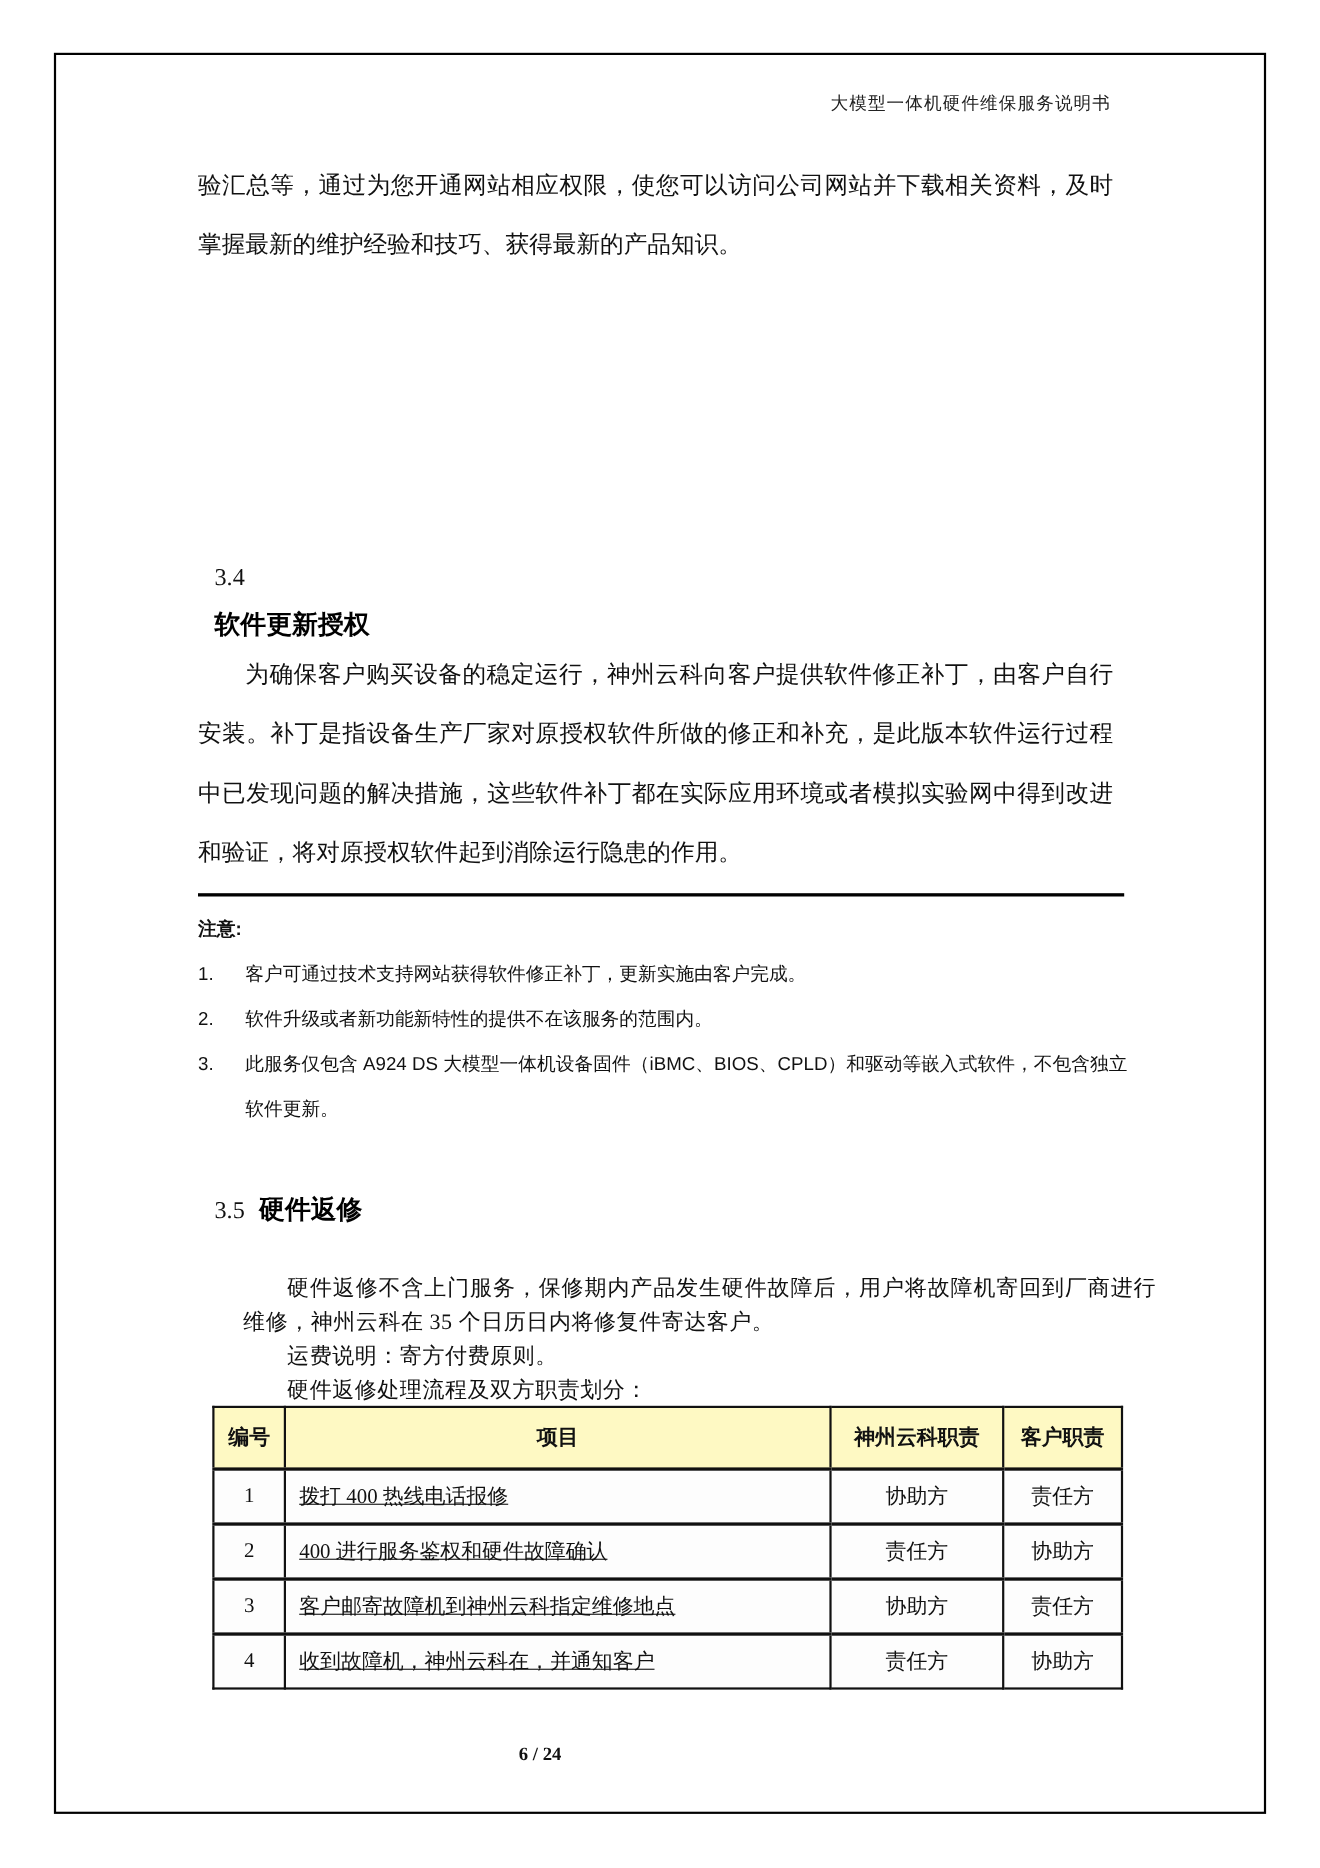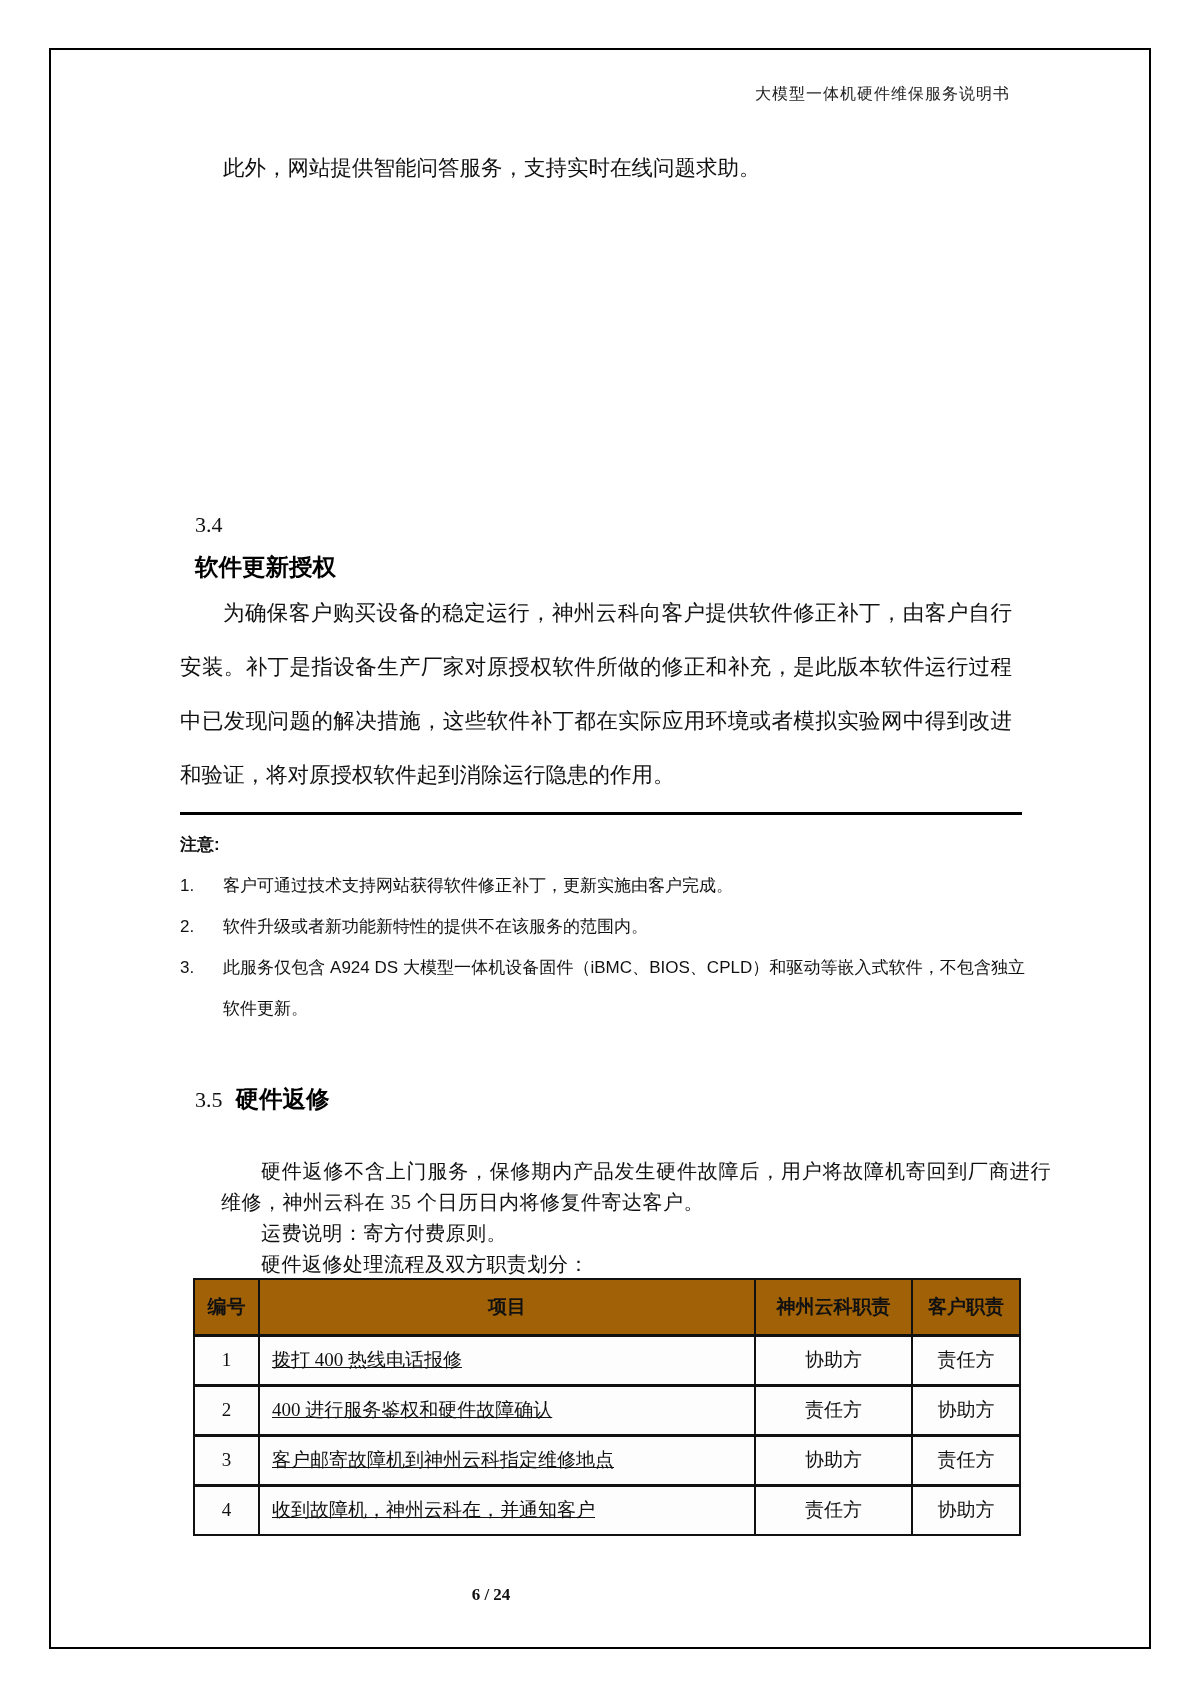--- a/index.html
+++ b/index.html
@@ -84,21 +84,21 @@
     font-family: "Liberation Serif", serif;
     font-size: 19px; color: #111111;
     table-layout: fixed;
   }
   table.resp th, table.resp td {
     border: 2px solid #111111;
     text-align: center; vertical-align: middle;
     background: #fdfdfd;
   }
   table.resp th {
-    height: 56px; font-weight: 700; background: #a16207;
+    height: 56px; font-weight: 700; background: #fef9c3;
     border-bottom-width: 3px;
   }
   table.resp td { height: 50px; border-top-width: 3px; }
   table.resp td.item-cell, table.resp th.item-head { }
   table.resp td.item-cell { text-align: left; padding-left: 12px; padding-right: 24px; text-decoration: underline; }
 
   .page-footer {
     position: absolute; left: 49px; top: 1585px; width: 884px;
     text-align: center;
     font-family: "Liberation Serif", serif;
@@ -108,21 +108,21 @@
 </head>
 <body>
 
 <div class="page">
 
   <div class="page-border"></div>
 
   <div class="doc-header">大模型一体机硬件维保服务说明书</div>
 
   <div class="intro">
-    <p class="indent">此外，网站提供智能问答服务，支持实时在线问题求助。</p>
+    <p>验汇总等，通过为您开通网站相应权限，使您可以访问公司网站并下载相关资料，及时掌握最新的维护经验和技巧、获得最新的产品知识。</p>
   </div>
 
   <div class="sec-heading h34">
     <span class="sec-num">3.4</span>
     <span class="sec-title">软件更新授权</span>
   </div>
 
   <div class="p34">
     <p class="body-par">为确保客户购买设备的稳定运行，神州云科向客户提供软件修正补丁，由客户自行安装。补丁是指设备生产厂家对原授权软件所做的修正和补充，是此版本软件运行过程中已发现问题的解决措施，这些软件补丁都在实际应用环境或者模拟实验网中得到改进和验证，将对原授权软件起到消除运行隐患的作用。</p>
   </div>

